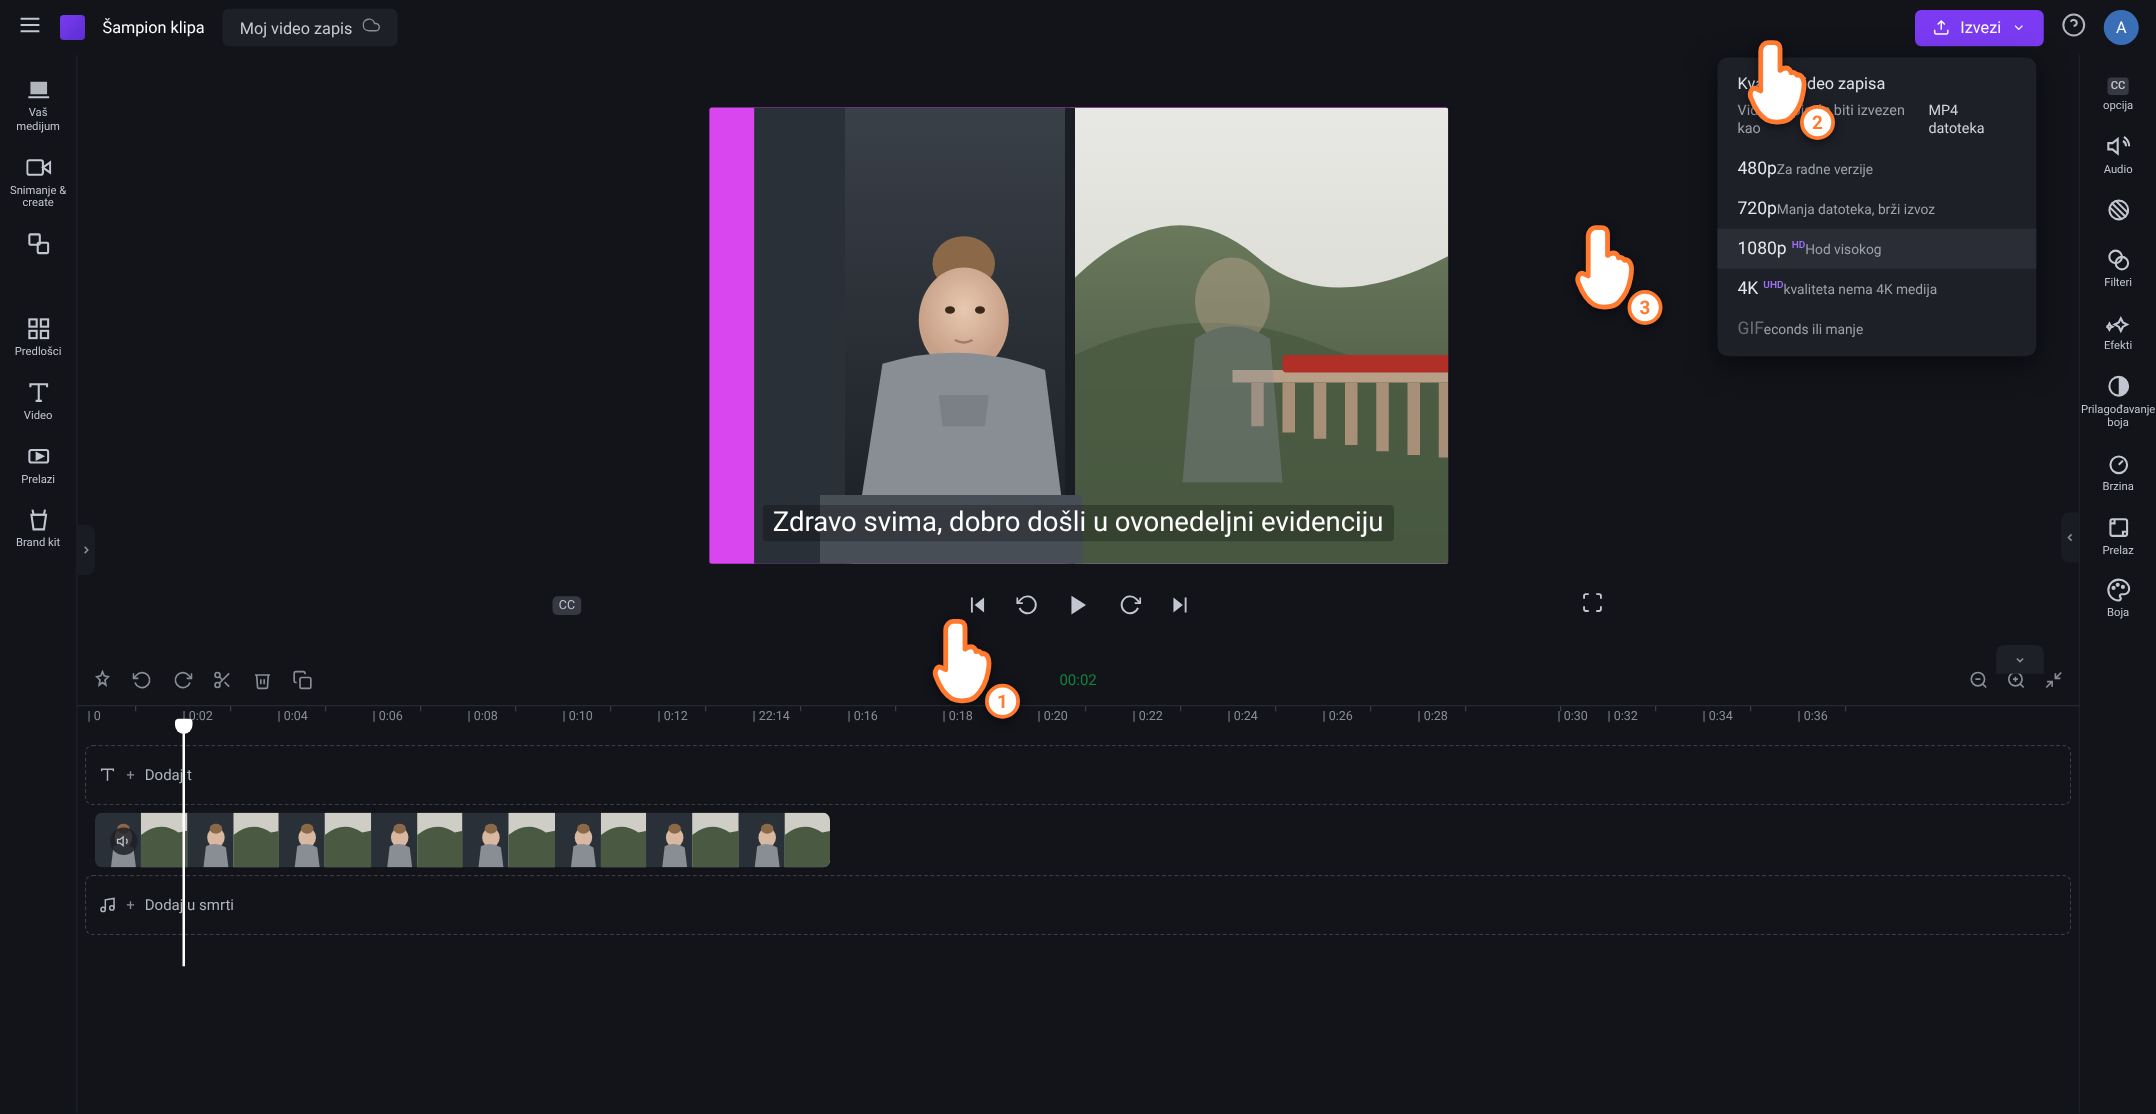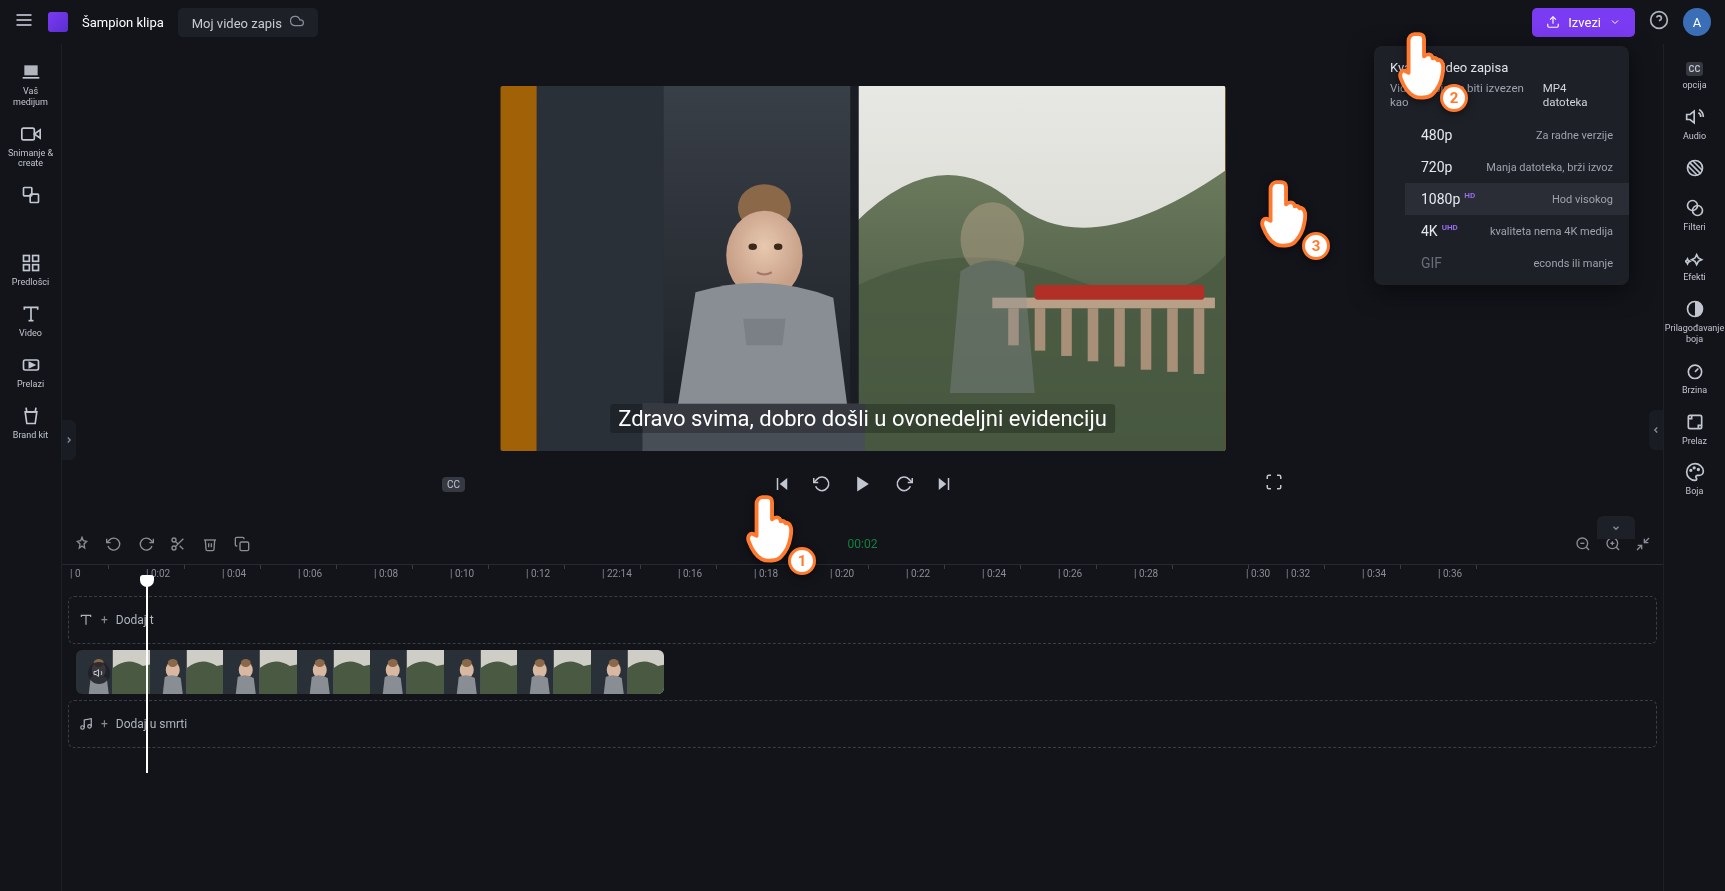--- a/index.html
+++ b/index.html
@@ -27,21 +27,21 @@
 
 
 .right-sidebar { position: absolute; right: 0; top: 44px; width: 62px; height: calc(100% - 44px); display: flex; flex-direction: column; align-items: center; padding-top: 10px; border-left: 1px solid #1e2028; }
 .rs-item { width: 56px; display: flex; flex-direction: column; align-items: center; gap: 4px; padding: 8px 2px; cursor: pointer; text-align: center; }
 .rs-item svg, .rs-item .iconbox { color: #c2c6d0; }
 .rs-label { font-size: 9px; color: #c2c6d0; line-height: 1.2; }
 .right-expand { position: absolute; top: 410px; right: 62px; width: 14px; height: 40px; background: #1a1c24; border-radius: 6px 0 0 6px; display: flex; align-items: center; justify-content: center; cursor: pointer; }
 
 
 .preview-zone { position: absolute; left: 62px; top: 44px; right: 62px; height: 480px; }
-.video-wrap { position: absolute; left: 50%; top: 42px; transform: translateX(-50%); width: 725px; height: 365px; background: #a16207; border-radius: 2px; overflow: hidden; padding-left: 36px; }
+.video-wrap { position: absolute; left: 50%; top: 42px; transform: translateX(-50%); width: 591px; height: 365px; background: #d946ef; border-radius: 2px; overflow: hidden; padding-left: 36px; }
 .video-wrap svg { width: 100%; height: 100%; display: block; }
 .subtitle { position: absolute; bottom: 18px; left: 50%; transform: translateX(-50%); color: #fff; font-size: 22px; background: rgba(0,0,0,0.25); padding: 2px 8px; border-radius: 3px; white-space: nowrap; }
 
 
 .player-row { position: absolute; left: 0; right: 0; top: 430px; display: flex; align-items: center; justify-content: center; gap: 22px; }
 .pc-btn { color: #c2c6d0; cursor: pointer; display: flex; }
 .cc-badge { position: absolute; left: 380px; background: #363942; border-radius: 4px; padding: 2px 5px; font-size: 10px; color: #c2c6d0; }
 .fullscreen-btn { position: absolute; right: 380px; color: #c2c6d0; cursor: pointer; }
 
 
@@ -69,21 +69,21 @@
 .clip-thumb svg { width: 100%; height: 100%; display: block; }
 .clip-audio { position: absolute; left: 12px; top: 12px; background: rgba(30,32,40,0.85); border-radius: 50%; width: 22px; height: 22px; display: flex; align-items: center; justify-content: center; color: #c2c6d0; }
 .plus-icon { color: #8a8d96; }
 
 
 .export-panel { position: absolute; top: 46px; right: 96px; width: 255px; background: #1e2028; border-radius: 8px; padding: 14px 0 6px; box-shadow: 0 6px 24px rgba(0,0,0,0.5); z-index: 20; }
 .ep-head { padding: 0 16px 10px; }
 .ep-title { font-size: 13px; color: #e0e2ea; margin-bottom: 6px; }
 .ep-sub { font-size: 11.5px; color: #9ea2ac; display: flex; justify-content: space-between; }
 .ep-sub-right { color: #d0d4dc; }
-.ep-row { display: flex; justify-content: space-between; align-items: center; padding: 8px 16px; cursor: pointer; margin-left: 31px; }
+.ep-row { display: flex; align-items: center; padding: 8px 16px; cursor: pointer; }
 .ep-row:hover, .ep-row.sel { background: #2a2d36; }
 .ep-left { font-size: 14px; color: #e6e8ee; display: flex; align-items: center; gap: 4px; }
 .ep-badge { font-size: 8px; color: #9c6ff5; font-weight: 600; position: relative; top: -4px; }
 .ep-right { font-size: 11px; color: #9ea2ac; text-align: right; max-width: 140px; }
 .ep-row.disabled .ep-left { color: #6a6d76; }
 
 
 .hand { position: absolute; z-index: 50; filter: drop-shadow(0 2px 4px rgba(0,0,0,0.5)); }
 .hand svg { width: 58px; height: 72px; }
 .hand-badge { position: absolute; background: #fff; border: 3px solid #ff7a2e; color: #ff7a2e; font-weight: 700; border-radius: 50%; width: 28px; height: 28px; display: flex; align-items: center; justify-content: center; font-size: 15px; }

